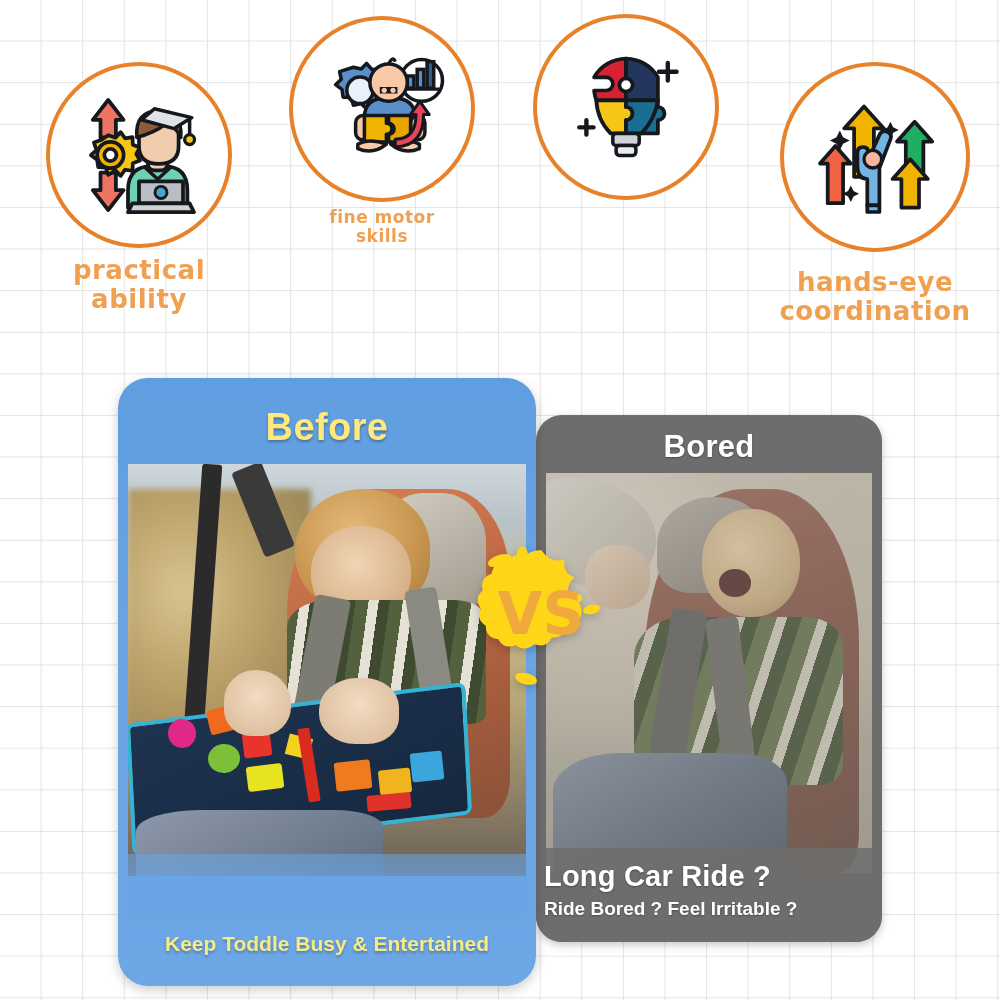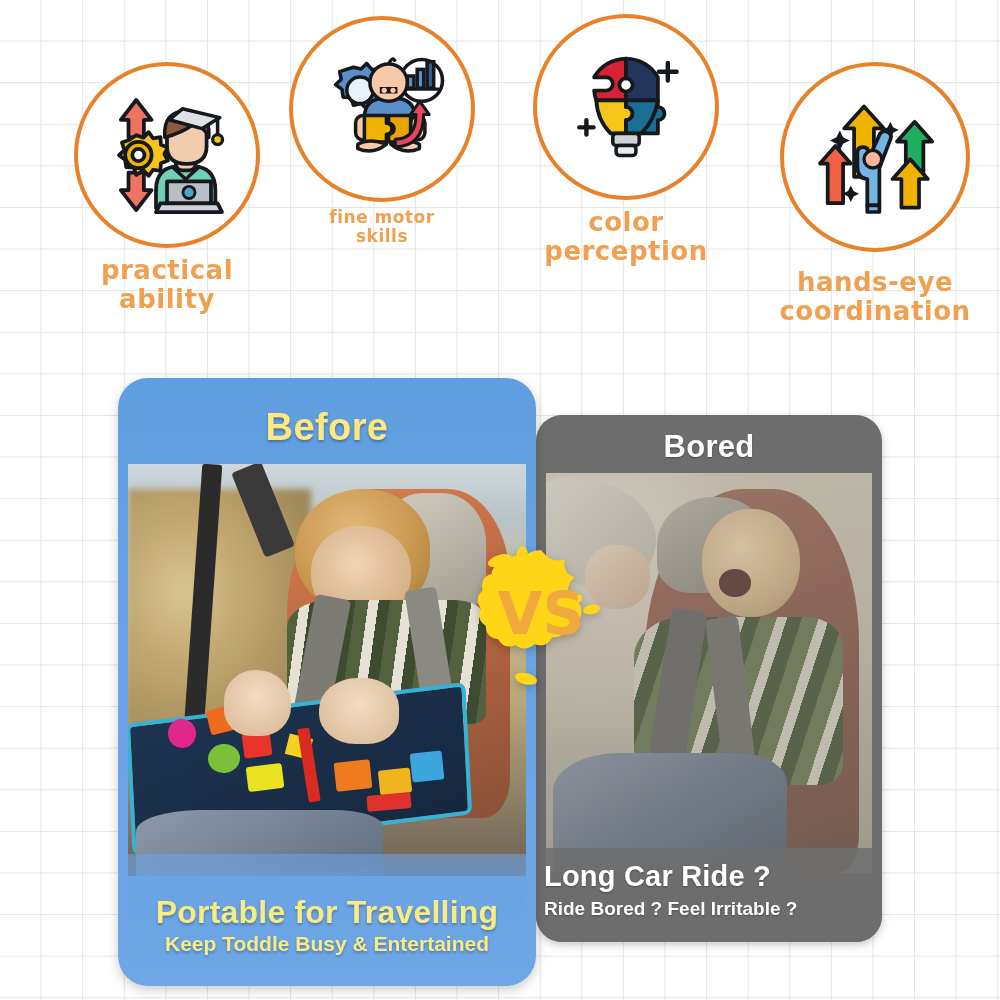--- a/index.html
+++ b/index.html
@@ -39,21 +39,21 @@
     color:#efa051;
     font-family:"DejaVu Sans", sans-serif;
     font-weight:700;
     letter-spacing:.5px;
     line-height:1.12;
     white-space:pre-line;
     text-align:center;
   }
 
   
-  #feature-0{ left:52px;  top:62px;  width:230px; }
+  #feature-0{ left:24px;  top:62px;  width:230px; }
   #feature-0 .circle{ width:186px; height:186px; margin:0 auto; }
   #feature-0 .feat-label{ font-size:26px; margin-top:8px; }
 
   #feature-1{ left:277px; top:16px;  width:210px; }
   #feature-1 .circle{ width:186px; height:186px; margin:0 auto; }
   #feature-1 .feat-label{ font-size:17px; margin-top:6px; }
 
   #feature-2{ left:520px; top:14px;  width:212px; }
   #feature-2 .circle{ width:186px; height:186px; margin:0 auto; }
   #feature-2 .feat-label{ font-size:26px; margin-top:8px; }
@@ -259,22 +259,20 @@
           <path d="M60 54 v6 a6 6 0 0 1 0 12 v12 h14 q12-12 15-30 V54 z" fill="#1a6e92"></path>
         </g>
 
         <rect x="48" y="84" width="24" height="11" rx="3" fill="#cfd3d6" stroke="#15181c" stroke-width="3.2"></rect>
         <rect x="51" y="95" width="18" height="9" rx="3" fill="#e9ecee" stroke="#15181c" stroke-width="3.2"></rect>
 
         <path d="M98 20 v16 M90 28 h16" stroke="#15181c" stroke-width="4" stroke-linecap="round"></path>
         <path d="M24 72 v13 M17.5 78.5 h13" stroke="#15181c" stroke-width="4" stroke-linecap="round"></path>
       </svg>
     </div>
-    <div class="feat-label">color
-perception</div>
   </div>
 
   <div class="feature" id="feature-3">
     <div class="circle">
       <svg class="icon-svg" viewBox="0 0 120 120">
 
         <path d="M24 50 L10 66 h7 v36 h14 V66 h7 Z" fill="#ef6243" stroke="#15181c" stroke-width="3.4" stroke-linejoin="round"></path>
 
         <path d="M50 14 L32 34 h9 v44 h18 V34 h9 Z" fill="#f0b400" stroke="#15181c" stroke-width="3.4" stroke-linejoin="round"></path>
 
@@ -415,21 +413,20 @@
               background:radial-gradient(circle at 50% 40%, #f2dcc2, #d8b795);border-radius:48% 44% 40% 46%;"></div>
 
         <div class="ph-win" style="left:2%;top:84%;width:62%;height:20%;
               background:linear-gradient(150deg,#8d99ab,#5e6b7c);border-radius:26% 20% 6% 10%;"></div>
       </div>
 
       <div style="position:absolute;left:0;bottom:0;width:100%;height:122px;
                   background:linear-gradient(180deg,rgba(107,164,228,.55) 0%,rgba(107,164,228,.88) 38%,rgba(110,167,230,.95) 100%);"></div>
 
       <div id="after-footer">
-        <div class="af-main">Portable for Travelling</div>
         <div class="af-sub">Keep Toddle Busy &amp; Entertained</div>
       </div>
     </div>
   </div>
 
   <div id="vs-badge">
     <svg viewBox="0 0 160 160">
       <path d="M80 12 q10 14 24 10 q-2 13 10 18 q-10 10-4 22 q13 3 12 16 q-1 12-14 13 q-4 13-17 12 q-6 12-18 7 q-10 9-20 1
                q-12 5-18-6 q-13-1-13-14 q-11-7-5-18 q-8-11 2-19 q-4-13 9-17 q2-13 15-12 q7-11 18-6 q10-8 19-7 z" fill="#ffd518" stroke="#ffd518" stroke-width="2"></path>
       <ellipse cx="36" cy="22" rx="13" ry="6" fill="#ffd518" transform="rotate(-18 36 22)"></ellipse>

